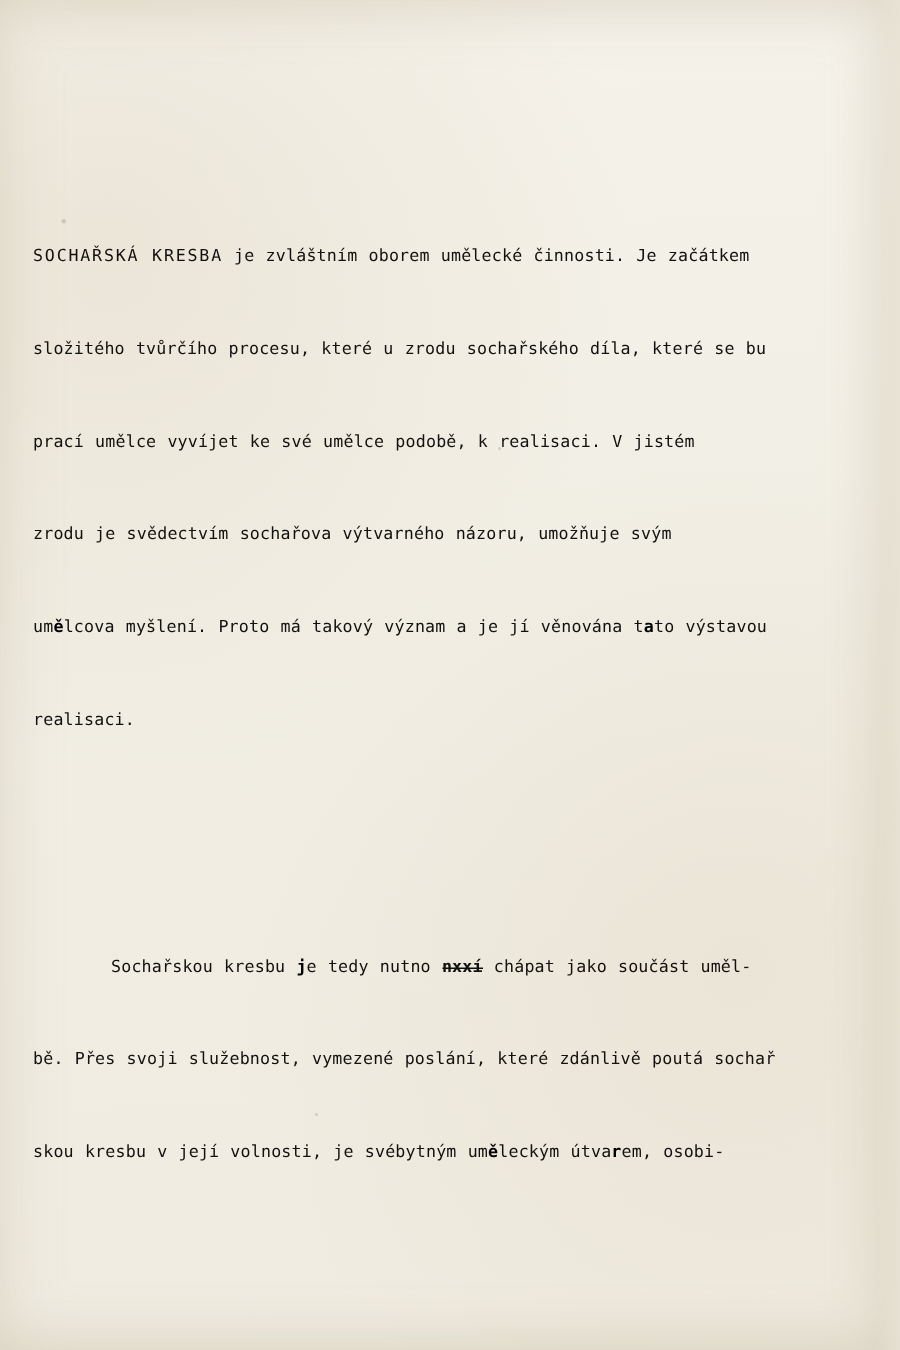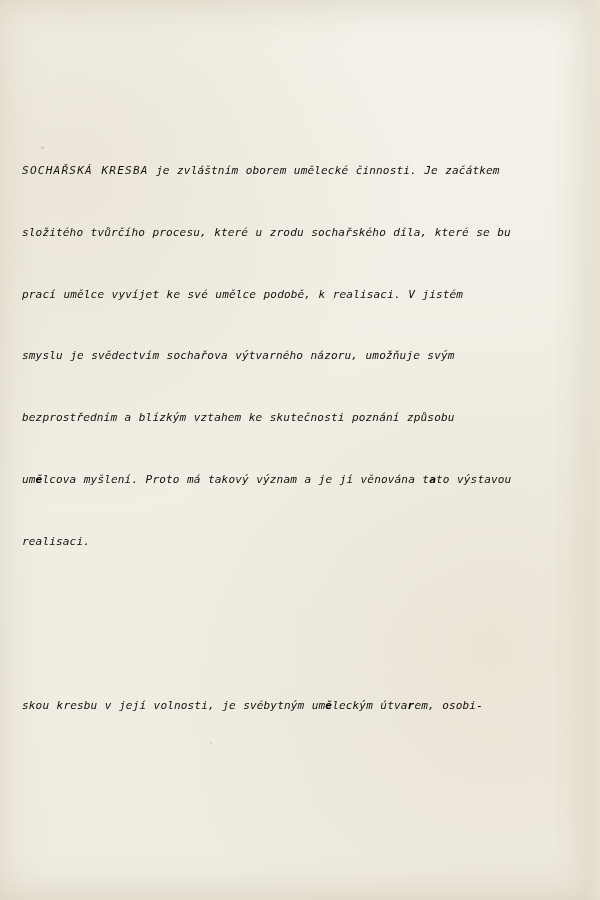--- a/index.html
+++ b/index.html
@@ -17,21 +17,20 @@
     width: 600px;
     height: 900px;
     background: #f3f0e7;
     background-image:
       radial-gradient(circle at 12% 18%, rgba(215,205,180,0.30) 0%, rgba(215,205,180,0) 38%),
       radial-gradient(circle at 82% 72%, rgba(218,208,184,0.28) 0%, rgba(218,208,184,0) 42%),
       linear-gradient(178deg, #f5f2ea 0%, #f1eee4 45%, #efebe0 100%);
     box-sizing: border-box;
     padding: 58px 34px 0 22px;
     font-family: "DejaVu Sans Mono", "Liberation Mono", monospace;
-    font-style: italic;
   }
   .page::after {
     
     content: "";
     position: absolute;
     inset: 0;
     pointer-events: none;
     box-shadow: inset 0 0 42px rgba(180,168,140,0.28),
                 inset -18px 0 34px rgba(190,178,150,0.18);
   }
@@ -105,27 +104,28 @@
   <div class="speck" style="left:41px; top:146px; width:3px; height:3px;"></div>
   <div class="speck" style="left:332px; top:298px; width:2px; height:2px;"></div>
   <div class="speck" style="left:210px; top:742px; width:2px; height:2px;"></div>
 
   <div class="typescript">
 
     <div class="para">
       <span class="line"><span class="caps">SOCHAŘSKÁ KRESBA</span> je zvláštním oborem umělecké činnosti. Je začátkem</span>
       <span class="line">složitého tvůrčího procesu, které u zrodu sochařského díla, které se bu</span>
       <span class="line">prací umělce vyvíjet ke své umělce podobě, k realisaci. V jistém</span>
-      <span class="line">smyslu je svědectvím sochařova výtvarného názoru, umožňuje svým</span>
-      <span class="line">bezprostředním a blízkým vztahem ke skutečnosti poznání způsobu</span>
+      <span class="line">zrodu je svědectvím sochařova výtvarného názoru, umožňuje svým</span>
       <span class="line">um<span class="darkchar">ě</span>lcova myšlení. Proto má takový význam a je jí věnována t<span class="darkchar">a</span>to výstavou</span>
       <span class="line">realisaci.</span>
     </div>
 
     <div class="para">
+      <span class="line"><span class="indent"></span>Sochařskou kresbu <span class="darkchar">j</span>e tedy nutno <span class="struck-word">nxxí</span> chápat jako součást uměl-</span>
+      <span class="line">bě. Přes svoji služebnost, vymezené poslání, které zdánlivě poutá sochař</span>
       <span class="line">skou kresbu v její volnosti, je svébytným um<span class="darkchar">ě</span>leckým útva<span class="darkchar">r</span>em, osobi-</span>
       
       
     </div>
 
     
 
     
 
   </div>

